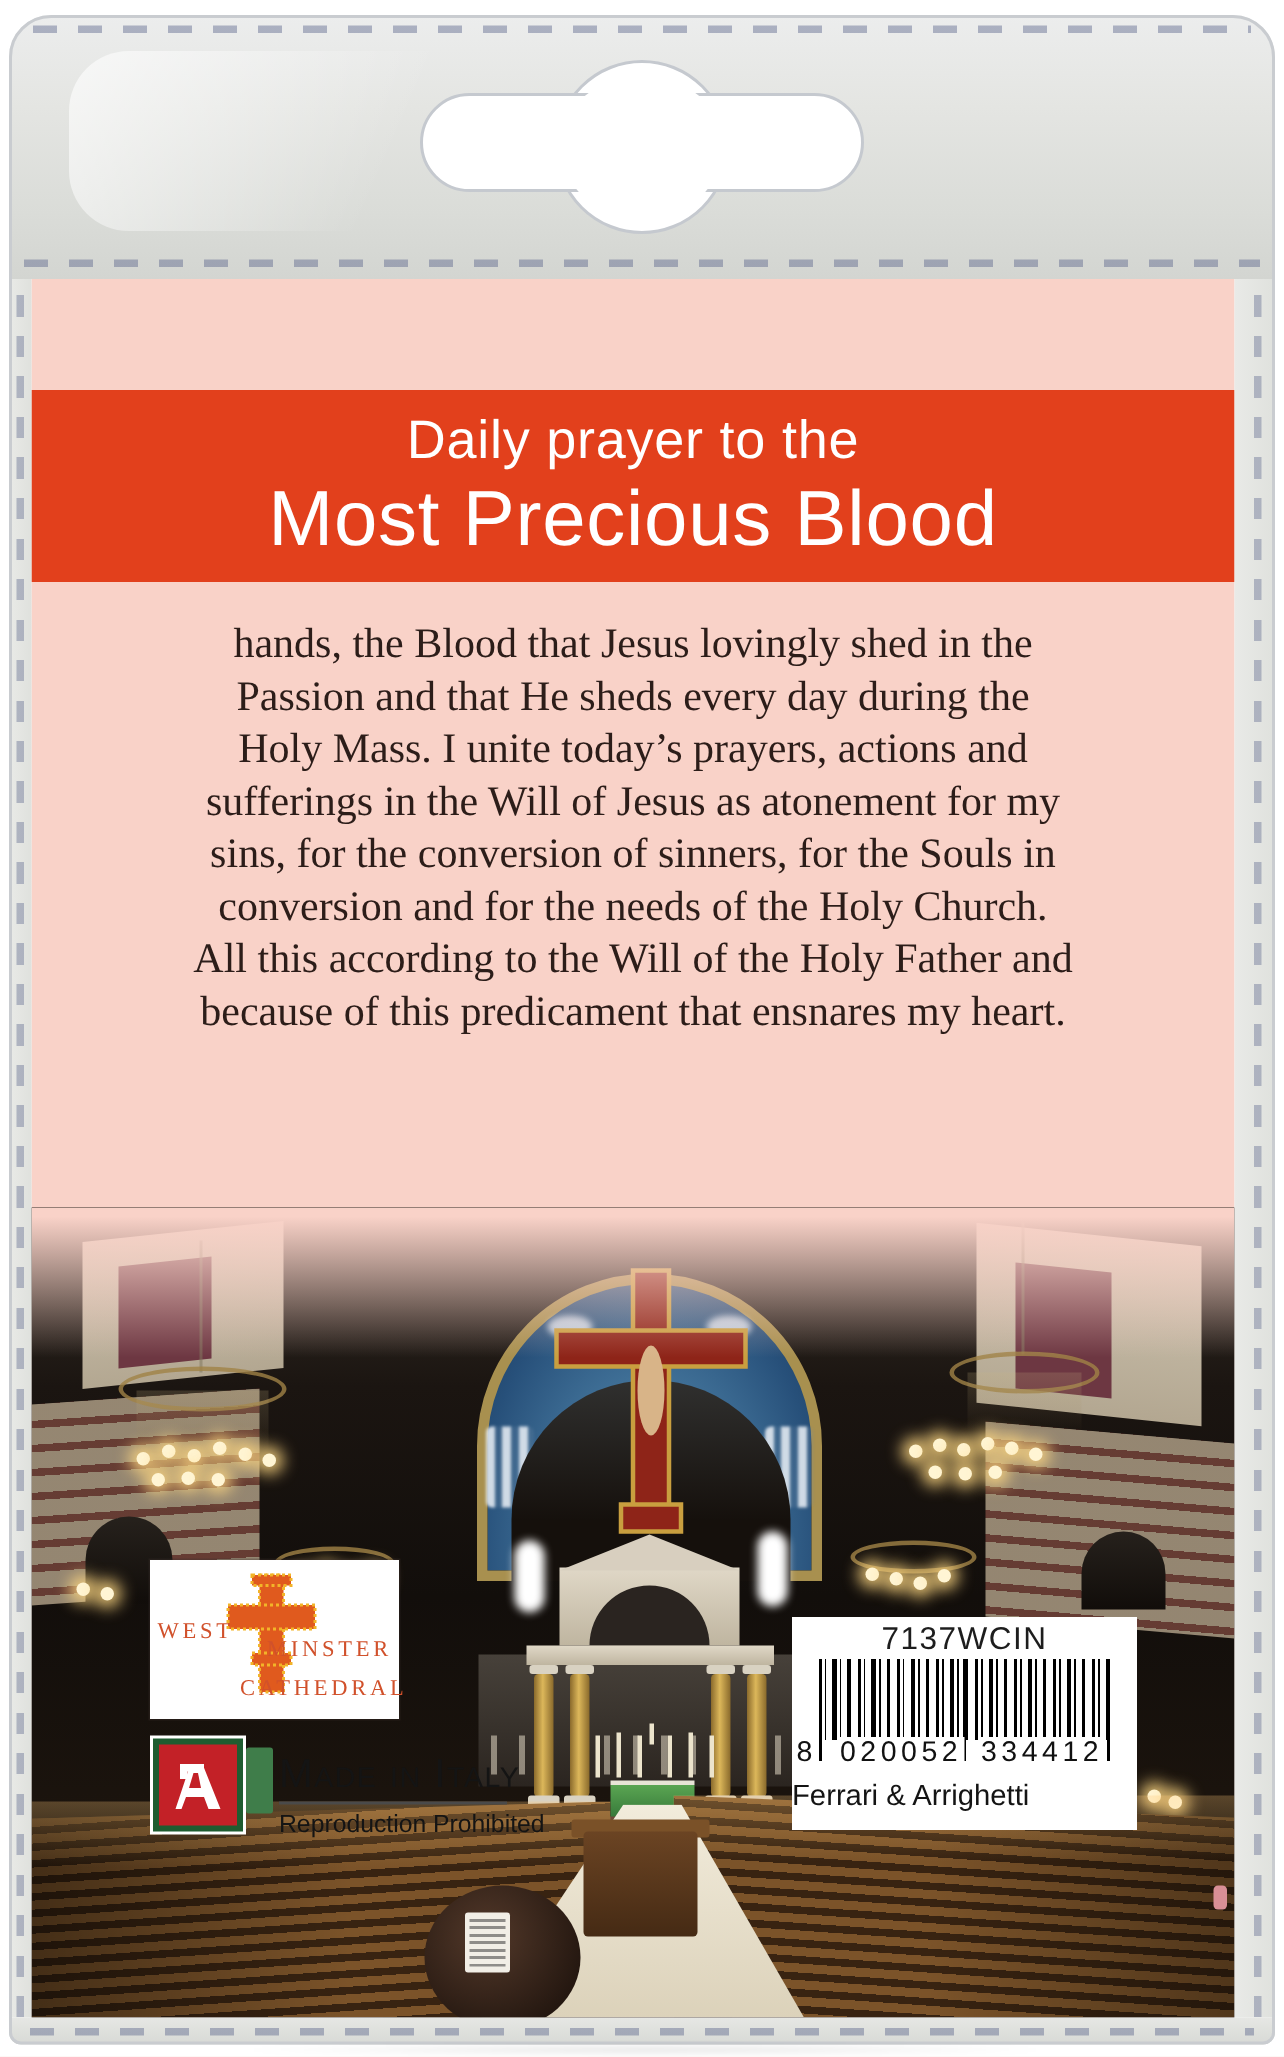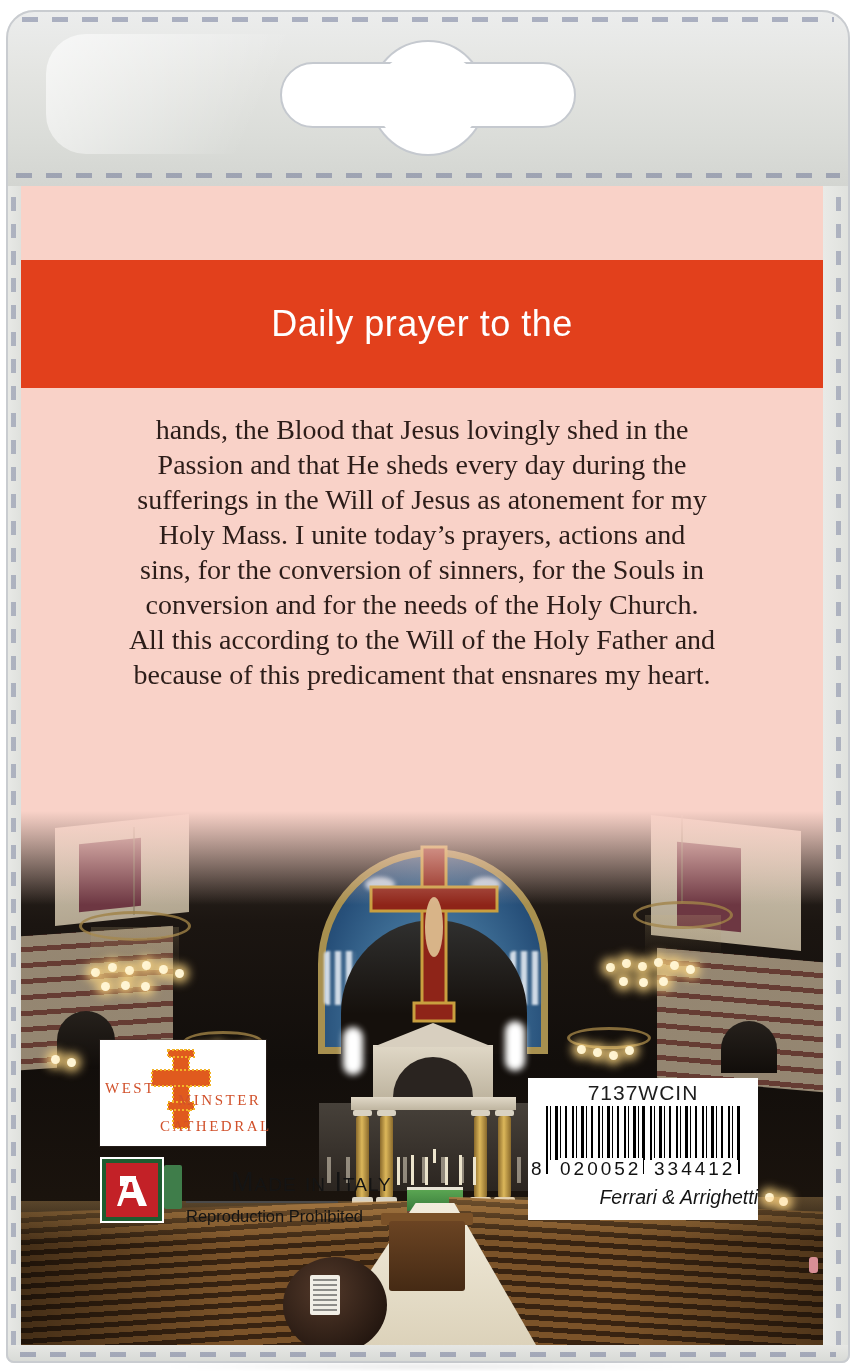--- a/index.html
+++ b/index.html
@@ -90,57 +90,58 @@
 
   
   .wc-logo{left:100px;top:1040px;width:166px;height:106px;background:#ffffff;
            box-shadow:0 0 0 1px rgba(60,50,45,.35);}
   .wc-word{position:absolute;color:#d1512b;font-family:"Liberation Serif",serif;
            font-size:15px;letter-spacing:2.5px;font-weight:500;}
   .af-badge{left:100px;top:1157px;width:64px;height:66px;background:#ffffff;padding:2px;box-sizing:border-box;}
   .af-green{width:100%;height:100%;background:#1e5c30;padding:4px;box-sizing:border-box;}
   .af-red{width:100%;height:100%;background:#c32127;display:flex;align-items:center;justify-content:center;}
   .origin{left:186px;top:1167px;width:164px;color:#141414;}
-  .origin .mi{font-size:27px;font-variant:small-caps;letter-spacing:1px;font-weight:500;white-space:nowrap;margin-left:45px;}
+  .origin .mi{font-size:27px;font-variant:small-caps;letter-spacing:1px;font-weight:500;white-space:nowrap;}
   .origin .div{width:152px;border-top:2px solid #4a4a4a;margin:3px 0 4px 0;}
   .origin .rp{font-size:16.5px;font-weight:500;white-space:nowrap;}
   .bc-label{left:528px;top:1078px;width:230px;height:142px;background:#ffffff;}
   .bc-sku{position:absolute;left:0;top:3px;width:100%;text-align:center;font-size:21px;
           letter-spacing:1px;color:#1d1d1d;font-weight:500;}
   .bc-bars{position:absolute;left:18px;top:28px;width:194px;height:54px;
     background:repeating-linear-gradient(90deg,#000 0 2px,#fff 2px 4px,#000 4px 5px,#fff 5px 9px,
       #000 9px 12px,#fff 12px 14px,#000 14px 15px,#fff 15px 19px,#000 19px 21px,#fff 21px 26px);}
   .bc-guard{position:absolute;top:28px;width:2px;height:68px;background:#000;}
   .bc-num{position:absolute;top:80px;font-size:19px;color:#111;background:#fff;padding:0 2px;}
-  .bc-pub{position:absolute;left:0;top:108px;width:100%;text-align:right;font-size:19.5px;color:#141414;font-style:italic;}
+  .bc-pub{position:absolute;left:0;top:108px;width:100%;text-align:left;font-size:19.5px;color:#141414;}
 </style>
 </head>
 <body>
 
 <div id="canvas">
 
   <div class="abs bag-flap">
     <div class="abs flap-sheen"></div>
     <div class="abs seam-h" style="left:16px;right:16px;top:7px;"></div>
     <div class="abs seam-h" style="left:10px;right:10px;top:163px;"></div>
     <div class="abs slot" style="left:364px;top:30px;width:116px;height:116px;border-radius:50%;"></div>
     <div class="abs slot" style="left:274px;top:52px;width:296px;height:66px;border-radius:33px;"></div>
     <div class="abs" style="left:368px;top:40px;width:108px;height:96px;border-radius:50%;background:#fff;"></div>
   </div>
 
   <div class="abs card">
     <div class="abs band">
       <div class="band-l1">Daily prayer to the</div>
+      <div class="band-l2">Most Precious Blood</div>
     </div>
 
     <div class="abs prayer">
       <div>hands, the Blood that Jesus lovingly shed in the</div>
       <div>Passion and that He sheds every day during the</div>
+      <div>Holy Mass. I unite today’s prayers, actions and</div>
       <div>sufferings in the Will of Jesus as atonement for my</div>
-      <div>Holy Mass. I unite today’s prayers, actions and</div>
       <div>sins, for the conversion of sinners, for the Souls in</div>
       <div>conversion and for the needs of the Holy Church.</div>
       <div>All this according to the Will of the Holy Father and</div>
       <div>because of this predicament that ensnares my heart.</div>
     </div>
 
     <div class="abs photo">
       <div class="abs ph-base"></div>
 
       <div class="abs gal-box" style="left:34px;top:16px;width:134px;height:98px;transform:skewY(-6deg);"></div>

